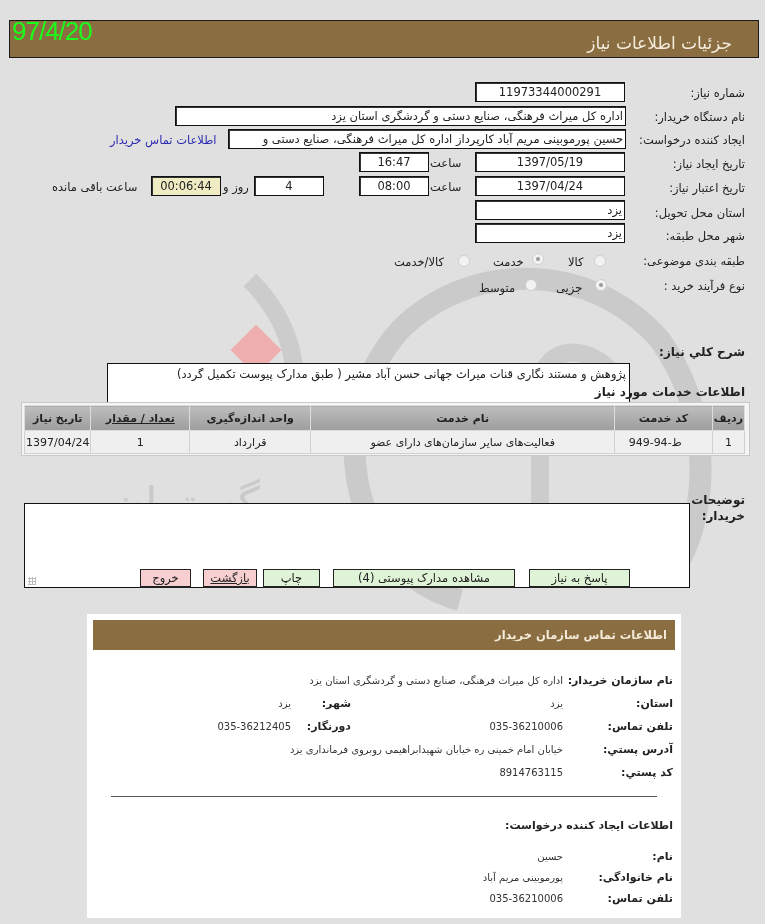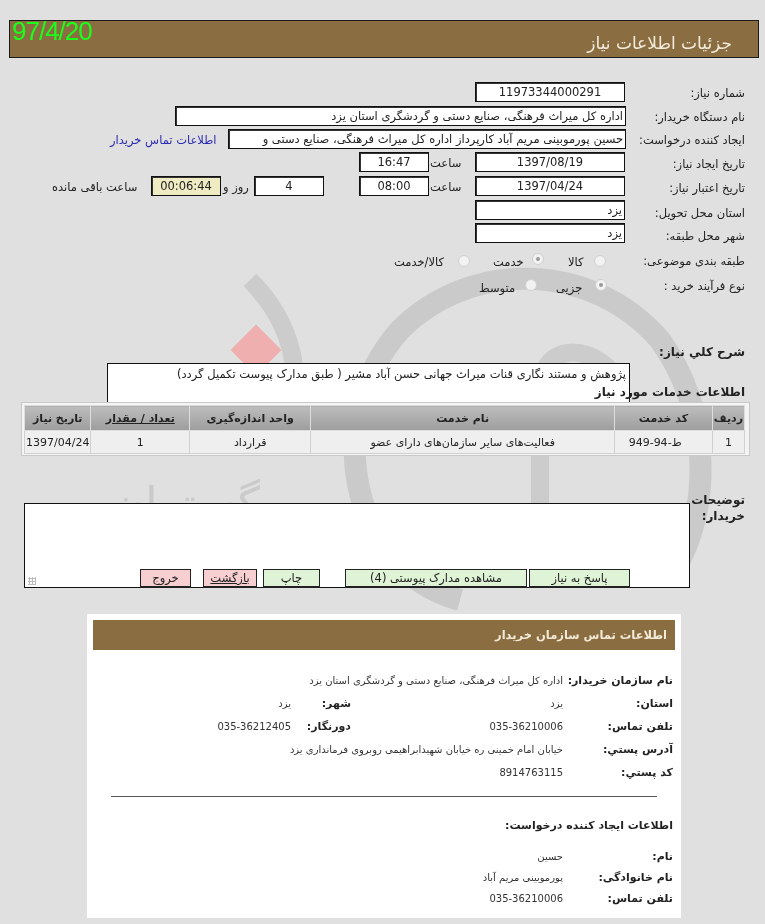--- a/index.html
+++ b/index.html
@@ -54,21 +54,21 @@
 <div class="box" style="left:475px;top:82px;width:148px;">1197334400029‍1</div>
 
 <span class="lbl" style="right:20px;top:110px;">نام دستگاه خریدار:</span>
 <div class="box rt" style="left:175px;top:106px;width:447px;">اداره کل میراث فرهنگی،  صنایع دستی و گردشگری استان یزد</div>
 
 <span class="lbl" style="right:20px;top:133px;">ایجاد کننده درخواست:</span>
 <div class="box rt" style="left:228px;top:129px;width:394px;">حسین پورموبینی مریم آباد کارپرداز اداره کل میراث فرهنگی،  صنایع دستی و</div>
 <a class="lbl link" style="left:110px;top:133px;">اطلاعات تماس خریدار</a>
 
 <span class="lbl" style="right:20px;top:157px;">تاریخ ایجاد نیاز:</span>
-<div class="box" style="left:475px;top:152px;width:148px;">1397/08/19</div>
+<div class="box" style="left:475px;top:152px;width:148px;">1397/05/19</div>
 <span class="lbl" style="left:430px;top:156px;">ساعت</span>
 <div class="box" style="left:359px;top:152px;width:68px;">16:47</div>
 
 <span class="lbl" style="right:20px;top:181px;margin-left:12px;">تاریخ اعتبار نیاز:</span>
 <div class="box" style="left:475px;top:176px;width:148px;">1397/04/24</div>
 <span class="lbl" style="left:430px;top:180px;">ساعت</span>
 <div class="box" style="left:359px;top:176px;width:68px;">08:00</div>
 <div class="box" style="left:254px;top:176px;width:68px;">4</div>
 <span class="lbl" style="left:223px;top:180px;">روز و</span>
 <div class="box yellow" style="left:151px;top:176px;width:68px;">00:06:44</div>
@@ -127,21 +127,21 @@
 
 <div class="lbl bold" style="right:20px;top:492px;font-size:12px;line-height:16px;">
   <div>توضیحات</div>
   <div>خریدار:</div>
 </div>
 <div class="textarea" style="left:24px;top:463px;width:664px;height:83px;">
   <div class="grip"></div>
 </div>
 
 <div class="btn green" style="left:529px;top:569px;width:99px;">پاسخ به نیاز</div>
-<div class="btn green" style="left:333px;top:569px;width:180px;margin-left:12px;">مشاهده مدارک پیوستی (4)</div>
+<div class="btn green" style="left:333px;top:569px;width:180px;">مشاهده مدارک پیوستی (4)</div>
 <div class="btn green" style="left:263px;top:569px;width:55px;">چاپ</div>
 <div class="btn pink" style="left:203px;top:569px;width:52px;text-decoration:underline;">بازگشت</div>
 <div class="btn pink" style="left:140px;top:569px;width:49px;">خروج</div>
 
 <div class="card">
   <div class="bar">
     <span>اطلاعات تماس سازمان خریدار</span>
   </div>
 
   <span class="k" style="right:8px;top:60px;">نام سازمان خریدار:</span>

